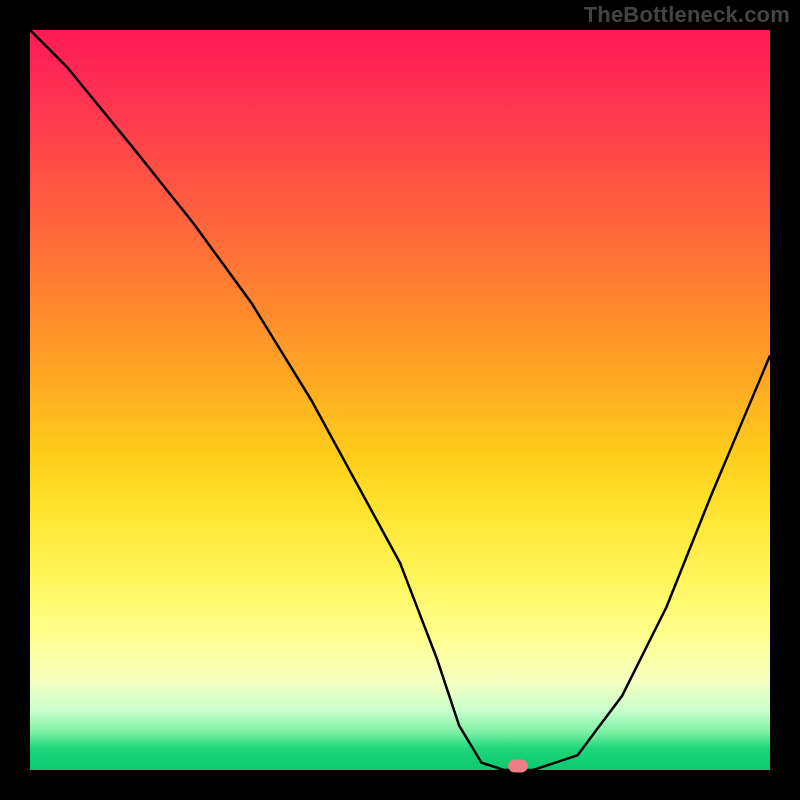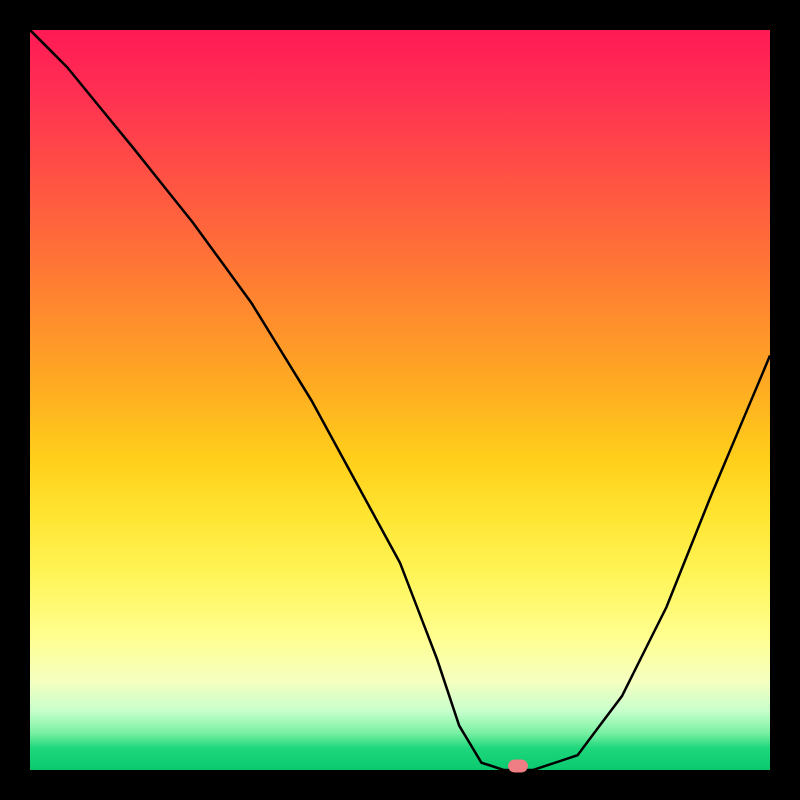--- a/index.html
+++ b/index.html
@@ -66,20 +66,21 @@
     height: 13px;
     border-radius: 7px;
     background: #ef7d84;
     transform: translate(-50%, -50%);
   }
 </style>
 </head>
 <body>
 
 <div class="wrap">
+  <div class="attribution">TheBottleneck.com</div>
 
   <div class="plot">
     <svg class="curve" viewBox="0 0 740 740" preserveAspectRatio="none">
       <path id="curve-path" d="M 0.0 0.0 C 12.3 12.3, 24.7 24.7, 37.0 37.0 C 59.2 64.1, 81.4 91.3, 103.6 118.4 C 123.3 143.1, 143.1 167.7, 162.8 192.4 C 182.5 219.5, 202.3 246.7, 222.0 273.8 C 241.7 305.9, 261.5 337.9, 281.2 370.0 C 296.0 397.1, 310.8 424.3, 325.6 451.4 C 340.4 478.5, 355.2 505.7, 370.0 532.8 C 382.3 564.9, 394.7 596.9, 407.0 629.0 C 414.4 651.2, 421.8 673.4, 429.2 695.6 C 436.6 707.9, 444.0 720.3, 451.4 732.6 C 458.8 735.1, 466.2 737.5, 473.6 740.0 C 483.5 740.0, 493.3 740.0, 503.2 740.0 C 518.0 735.1, 532.8 730.1, 547.6 725.2 C 562.4 705.5, 577.2 685.7, 592.0 666.0 C 606.8 636.4, 621.6 606.8, 636.4 577.2 C 651.2 540.2, 666.0 503.2, 680.8 466.2 C 700.5 419.3, 720.3 372.5, 740.0 325.6" fill="none" stroke="#000" stroke-width="2.5"></path>
     </svg>
     <div id="marker" class="marker" style="left: 488.4px; top: 736.3px; background: rgb(239, 125, 132);"></div>
   </div>
 </div>
 
 </body></html>

